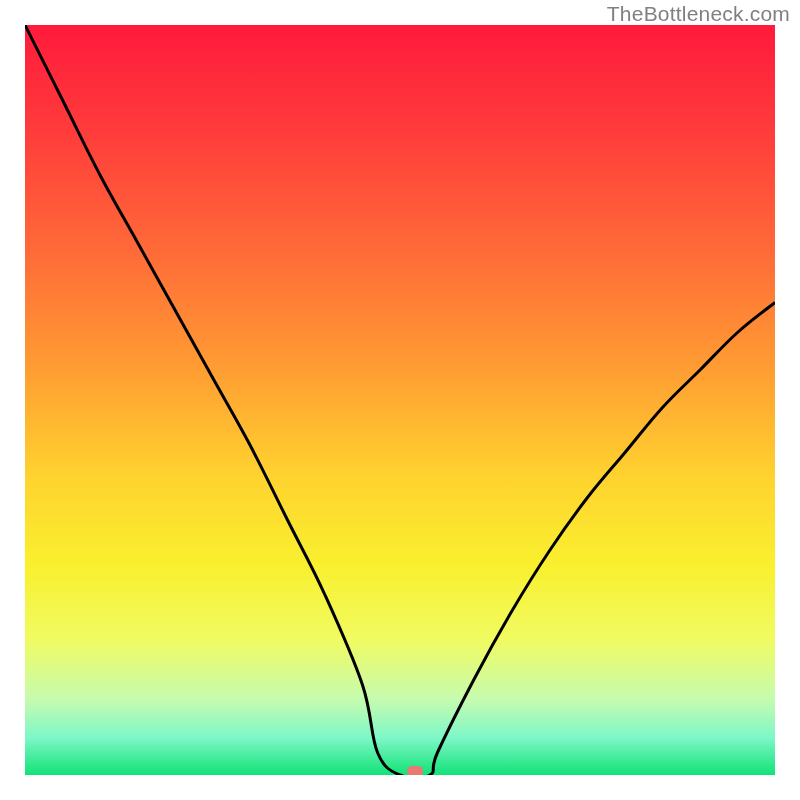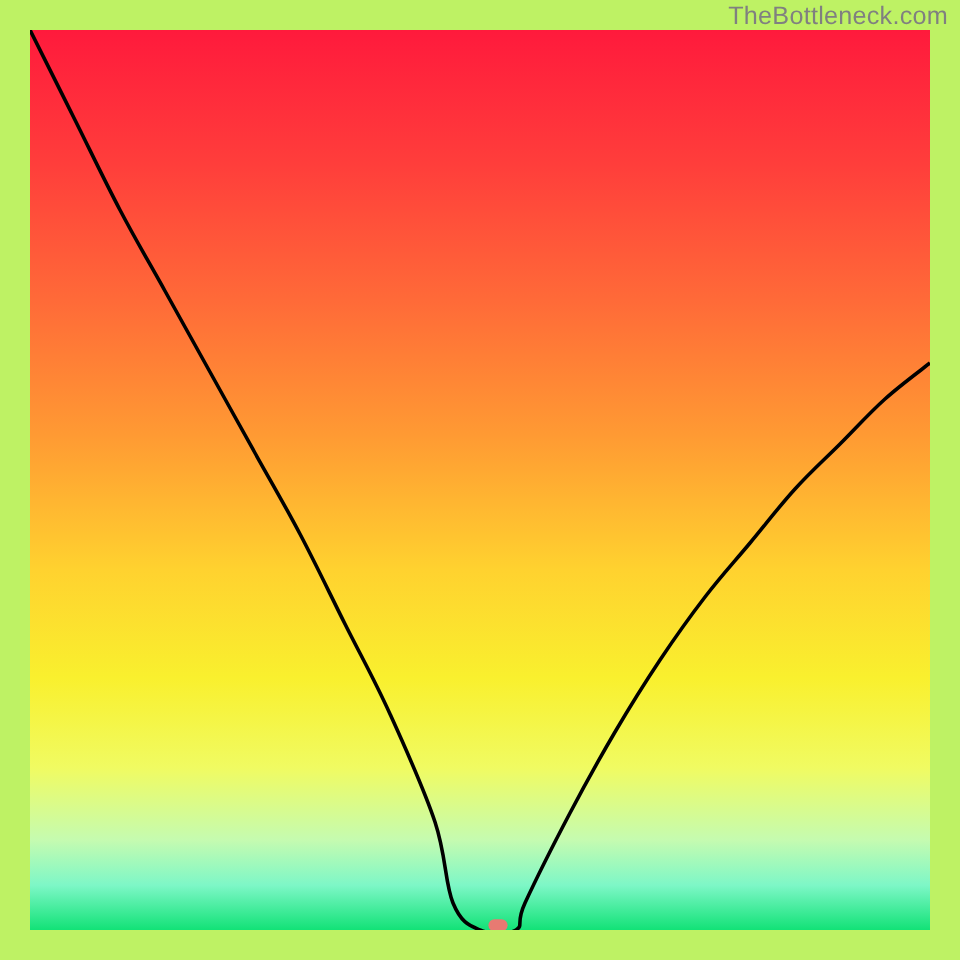--- a/index.html
+++ b/index.html
@@ -9,21 +9,21 @@
     height: 800px;
     background: #000;
     overflow: hidden;
   }
   .frame {
     position: absolute;
     left: 0;
     top: 0;
     width: 800px;
     height: 800px;
-    background: #bef264;
+    background: #ffffff;
   }
   .plot {
     position: absolute;
     left: 25px;
     top: 25px;
     width: 750px;
     height: 750px;
     overflow: hidden;
   }
   .gradient {

